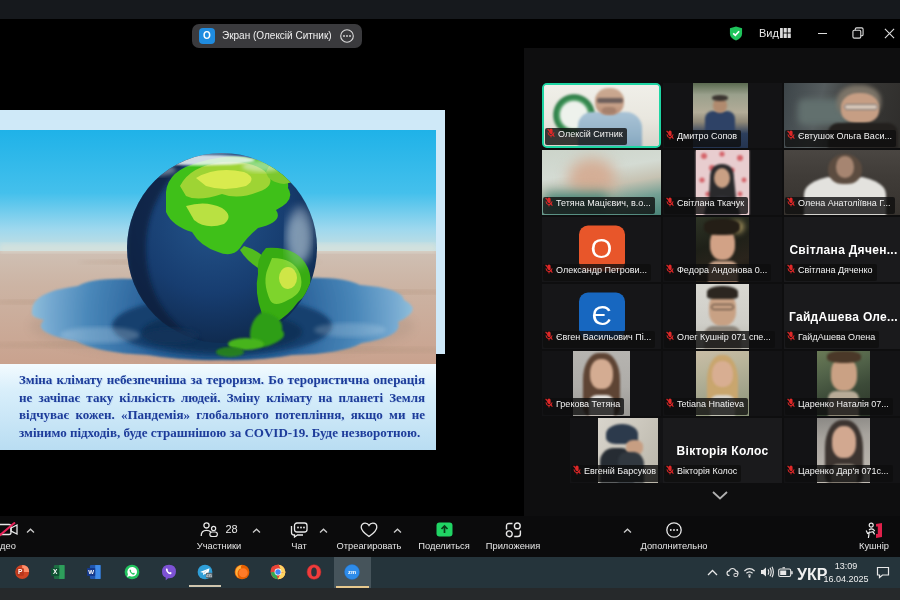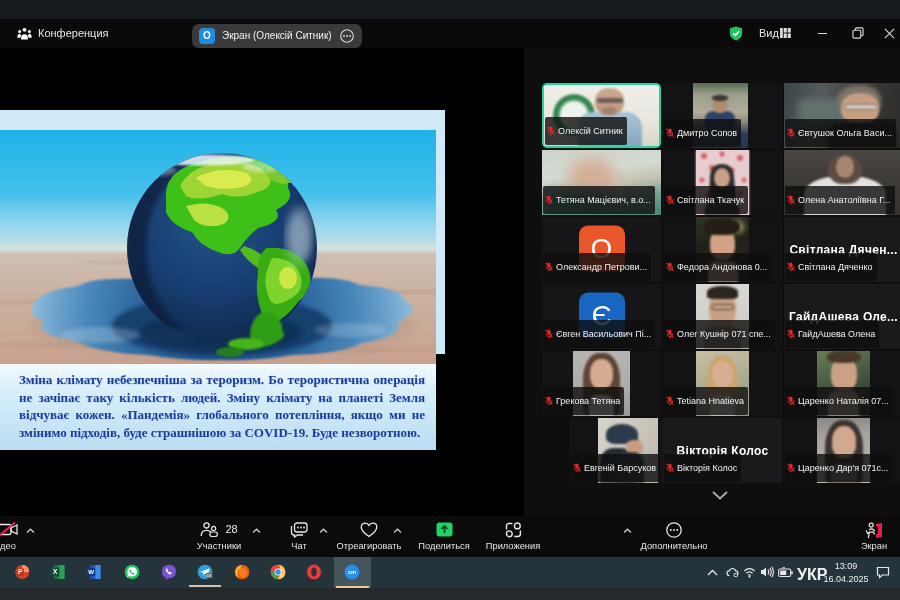--- a/index.html
+++ b/index.html
@@ -21,22 +21,22 @@
 #slidetext { left:0px; top:254px; width:436px; height:86px; padding:7px 11px 0 19px;
   background:linear-gradient(180deg,#f3fbff 0%,#d9effb 30%,#b9ddf2 100%);
   font-family:"Liberation Serif",serif; font-weight:bold; font-size:13px; line-height:17.5px;
   color:#1d3c9a; text-align:justify; text-shadow:1px 1px 0 rgba(190,220,245,0.9); }
 
 
 #divider { left:526px; top:296px; width:4px; height:19px; border-left:1.5px solid #9a9a9a; border-right:1.5px solid #9a9a9a; }
 
 
 .tile { position:absolute; width:119px; height:65px; background:#131315; overflow:hidden; }
-.tile .lbl { position:absolute; left:1px; bottom:1px; height:28px; background:rgba(14,14,14,0.8);
-  color:#f2f2f2; font-size:9px; line-height:12px; padding:0 4px 0 2px; white-space:nowrap; border-radius:2px; display:flex; align-items:center; }
+.tile .lbl { position:absolute; left:1px; bottom:1px; height:17px; background:rgba(14,14,14,0.8);
+  color:#f2f2f2; font-size:9px; line-height:12px; padding:0 4px 0 2px; white-space:nowrap; border-radius:2px; display:flex; }
 .tile .lbl svg { margin-right:3px; }
 .bigname { position:absolute; left:0; right:0; top:26px; text-align:center; color:#fff; font-size:12px; font-weight:bold; letter-spacing:0.3px; }
 .avatar { position:absolute; left:50%; top:50%; transform:translate(-50%,-53%); width:46px; height:46px; border-radius:9px; color:#fff; font-size:28px; text-align:center; line-height:46px; }
 .pvid { position:absolute; top:0; bottom:0; }
 .pvid > .abs, .tile > .abs.fig { filter:blur(1.1px); }
 
 
 #gridchev { left:700px; top:486px; width:40px; height:14px; color:#bbb; text-align:center; }
 
 
@@ -48,33 +48,20 @@
 
 
 #taskbar { left:0; top:557px; width:900px; height:31px; background:#25343b; }
 #bottomstrip { left:0; top:588px; width:900px; height:12px; background:#26292b; }
 .tico { position:absolute; top:6px; width:18px; height:18px; }
 </style>
 </head>
 <body>
 <div id="stage">
   <div class="abs" id="topstrip"></div>
-  <div class="abs" id="titlebar">
-    <div class="abs conf">Конференция</div>
-    <svg style="position:absolute;left:17px;top:8px" width="15" height="13" viewBox="0 0 16 13">
-        <g fill="#fff">
-          <circle cx="8" cy="2.6" r="2.1"></circle>
-          <path d="M4.3 13 Q4 7.2 8 7.2 Q12 7.2 11.7 13 Z"></path>
-          <circle cx="2.8" cy="4.4" r="1.6"></circle>
-          <path d="M0.3 11 Q0.3 6.6 3.2 6.9 L4.4 8.4 L3.6 11 Z"></path>
-          <circle cx="13.2" cy="4.4" r="1.6"></circle>
-          <path d="M15.7 11 Q15.7 6.6 12.8 6.9 L11.6 8.4 L12.4 11 Z"></path>
-        </g>
-      </svg>
-  </div>
   <div class="abs" id="tab">
     <div class="oicn">O</div>
     <div class="txt">Экран (Олексій Ситник)</div>
     <svg style="position:absolute;right:8px;top:5px" width="14" height="14" viewBox="0 0 14 14">
         <circle cx="7" cy="7" r="6.3" fill="none" stroke="#ddd" stroke-width="1.1"></circle>
         <circle cx="4" cy="7" r="0.9" fill="#ddd"></circle>
         <circle cx="7" cy="7" r="0.9" fill="#ddd"></circle>
         <circle cx="10" cy="7" r="0.9" fill="#ddd"></circle>
       </svg>
   </div>
@@ -526,21 +513,21 @@
           </svg></div>
       <div class="lb">Дополнительно</div>
     </div>
 
     <div class="tbtn" style="left:848px;width:52px">
       <div class="ic"><svg width="19" height="17" viewBox="0 0 19 17">
             <path d="M11 2 L17 1 L17 15 L11 16 L11 12 L12.8 12 L12.8 4.5 L11 4.5 Z" fill="#e0204a"></path>
             <circle cx="6.2" cy="3.2" r="2" fill="none" stroke="#f0f0f0" stroke-width="1.2"></circle>
             <path d="M3.4 16 L4.2 10.5 L2.6 11.5 L1.2 8.4 M4.2 10.5 L8 9.6 L9.6 12.4 M4 8 Q6 6.2 8.2 7.4 L9.8 9" fill="none" stroke="#f0f0f0" stroke-width="1.2"></path>
           </svg></div>
-      <div class="lb">Экран</div>
+      <div class="lb">Кушнір</div>
     </div>
   </div>
 
   <div class="abs" id="taskbar">
 
     <svg class="tico" style="left:14px" width="22" height="22" viewBox="0 0 22 22">
         <circle cx="10" cy="11" r="8.5" fill="#d04423"></circle>
         <path d="M10 2.5 Q18.5 2.5 18.5 11 L10 11 Z" fill="#ff8f6b"></path>
         <rect x="3" y="6.5" width="9" height="9" rx="1" fill="#b7361c"></rect>
         <text x="7.5" y="13.8" font-size="8" font-weight="bold" fill="#fff" text-anchor="middle">P</text>

